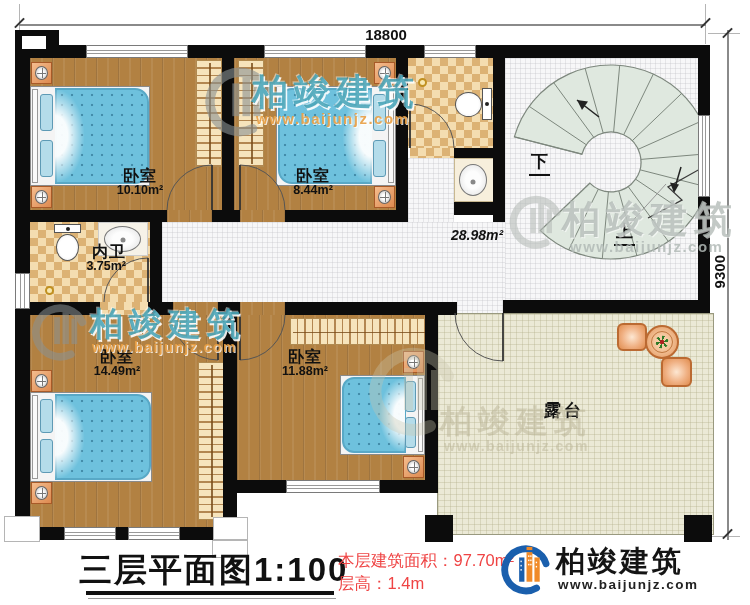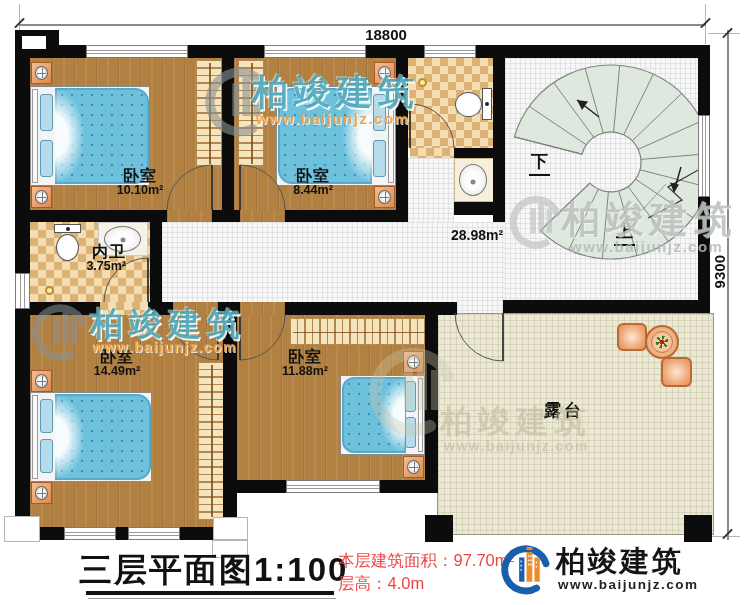--- a/index.html
+++ b/index.html
@@ -298,21 +298,21 @@
   </div>
   <div class="rlabel" style="left:77px;top:349px;width:80px;">
     <div class="rname">卧室</div>
     <div class="rarea">14.49m²</div>
   </div>
   <div class="rlabel" style="left:265px;top:349px;width:80px;">
     <div class="rname">卧室</div>
     <div class="rarea">11.88m²</div>
   </div>
   <div class="rlabel" style="left:437px;top:229px;width:80px;">
-    <div class="rarea" style="font-size:14px;">28.98m²</div>
+    <div class="rarea" style="font-size:14px;font-style:italic;">28.98m²</div>
   </div>
   <div class="rlabel" style="left:524px;top:388px;width:80px;">
     <div class="rname" style="font-size:17px;letter-spacing:3px;margin-top:15px;">露台</div>
   </div>
   <div class="stair-label" style="left:529px;top:150px;">下</div>
   <div class="stair-label" style="left:614px;top:220px;">上</div>
 
   <svg class="wmlogo" style="left:198px;top:60px;color:#8a9294;opacity:.6;" width="78" height="78" viewBox="0 0 100 100">
       <use href="#wm-logo"></use>
     </svg>
@@ -338,21 +338,21 @@
   <div class="wm-u u4" style="left:444px;top:438px;">www.baijunjz.com</div>
 
   <div class="title-wrap">
     <span class="title-main">三层平面图</span><span class="title-main">1:100</span>
   </div>
   <div class="title-ul1"></div>
   <div class="title-ul2"></div>
 
   <div class="info">
     <div><span>本层建筑面积：</span><span>97.70m²</span></div>
-    <div><span>层高：</span><span>4.0m</span></div>
+    <div><span>层高：</span><span>1.4m</span></div>
   </div>
 
   <svg class="abs brandbox" width="58" height="56" viewBox="0 0 110 100">
     <path d="M93,42 A40 40 0 1 0 75,88" stroke="#1a5fad" stroke-width="13" fill="none" stroke-linecap="round"></path>
     <rect x="42" y="30" width="10" height="46" fill="#1a5fad"></rect>
     <rect x="56" y="20" width="11" height="56" fill="#f08a28"></rect>
     <rect x="71" y="30" width="10" height="46" fill="#f08a28"></rect>
     <rect x="56" y="10" width="11" height="6" fill="#f08a28"></rect>
     <g fill="#fff">
       <rect x="44.5" y="36" width="2.5" height="3"></rect>

